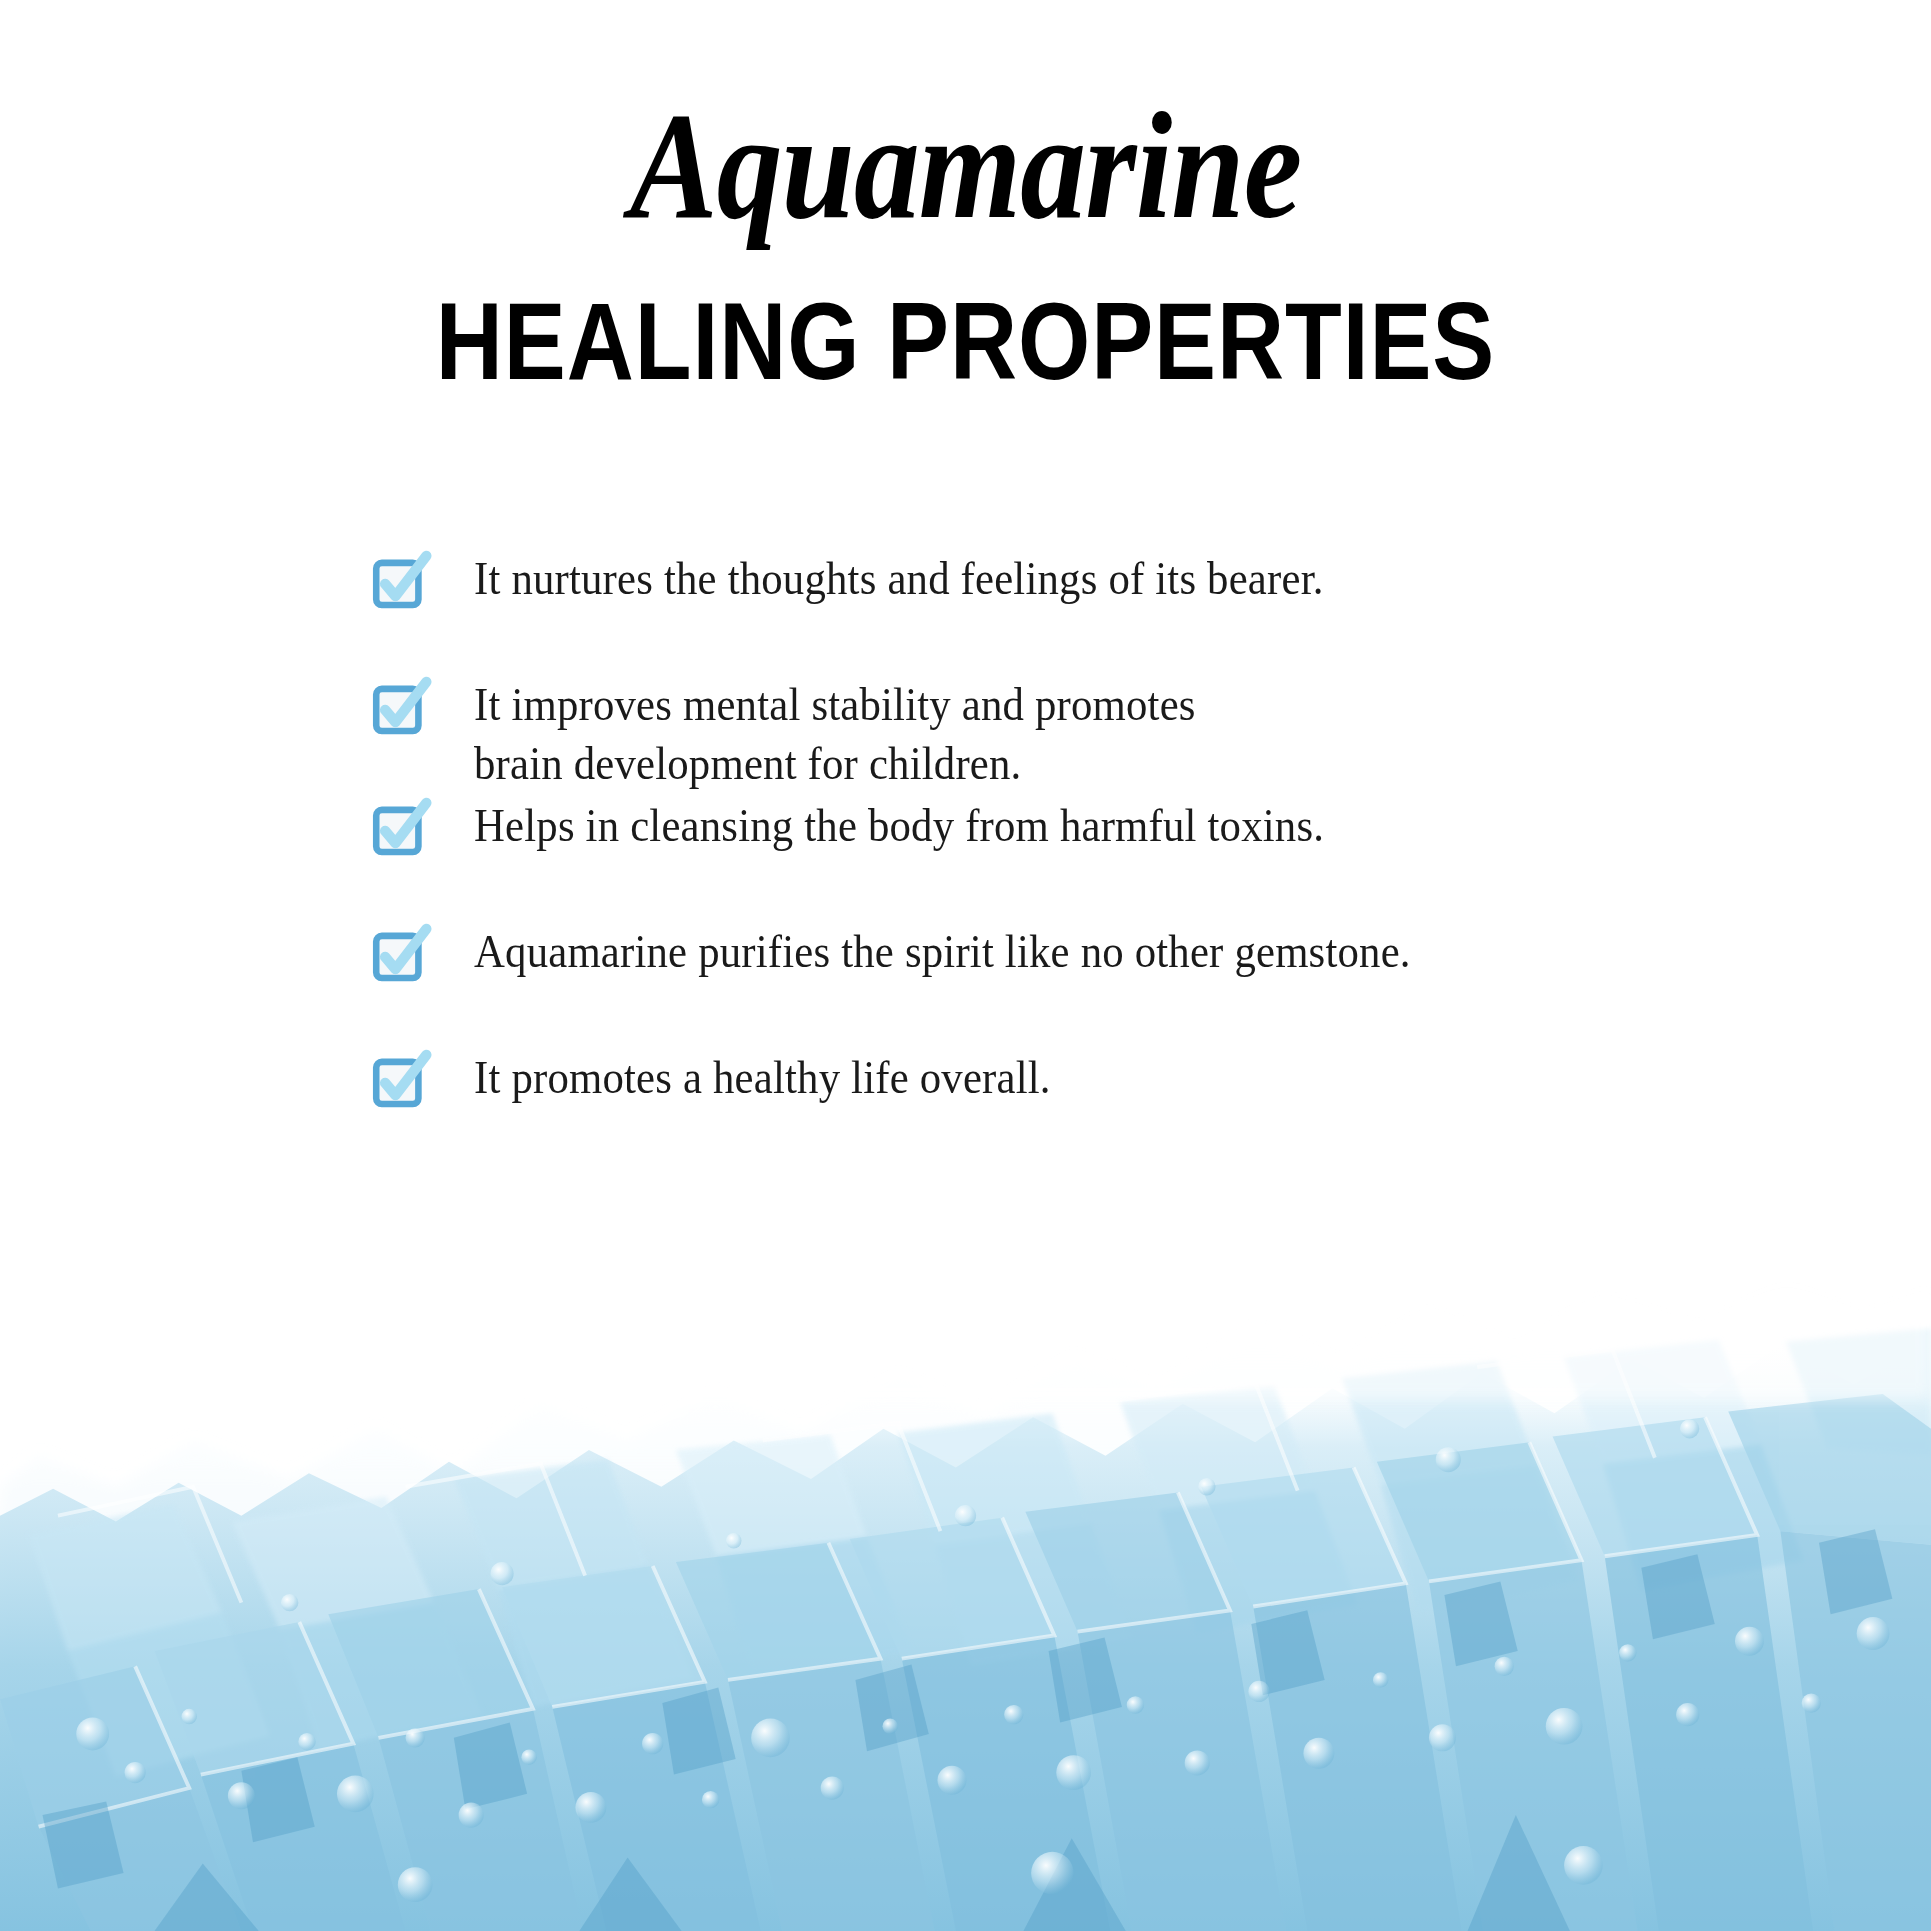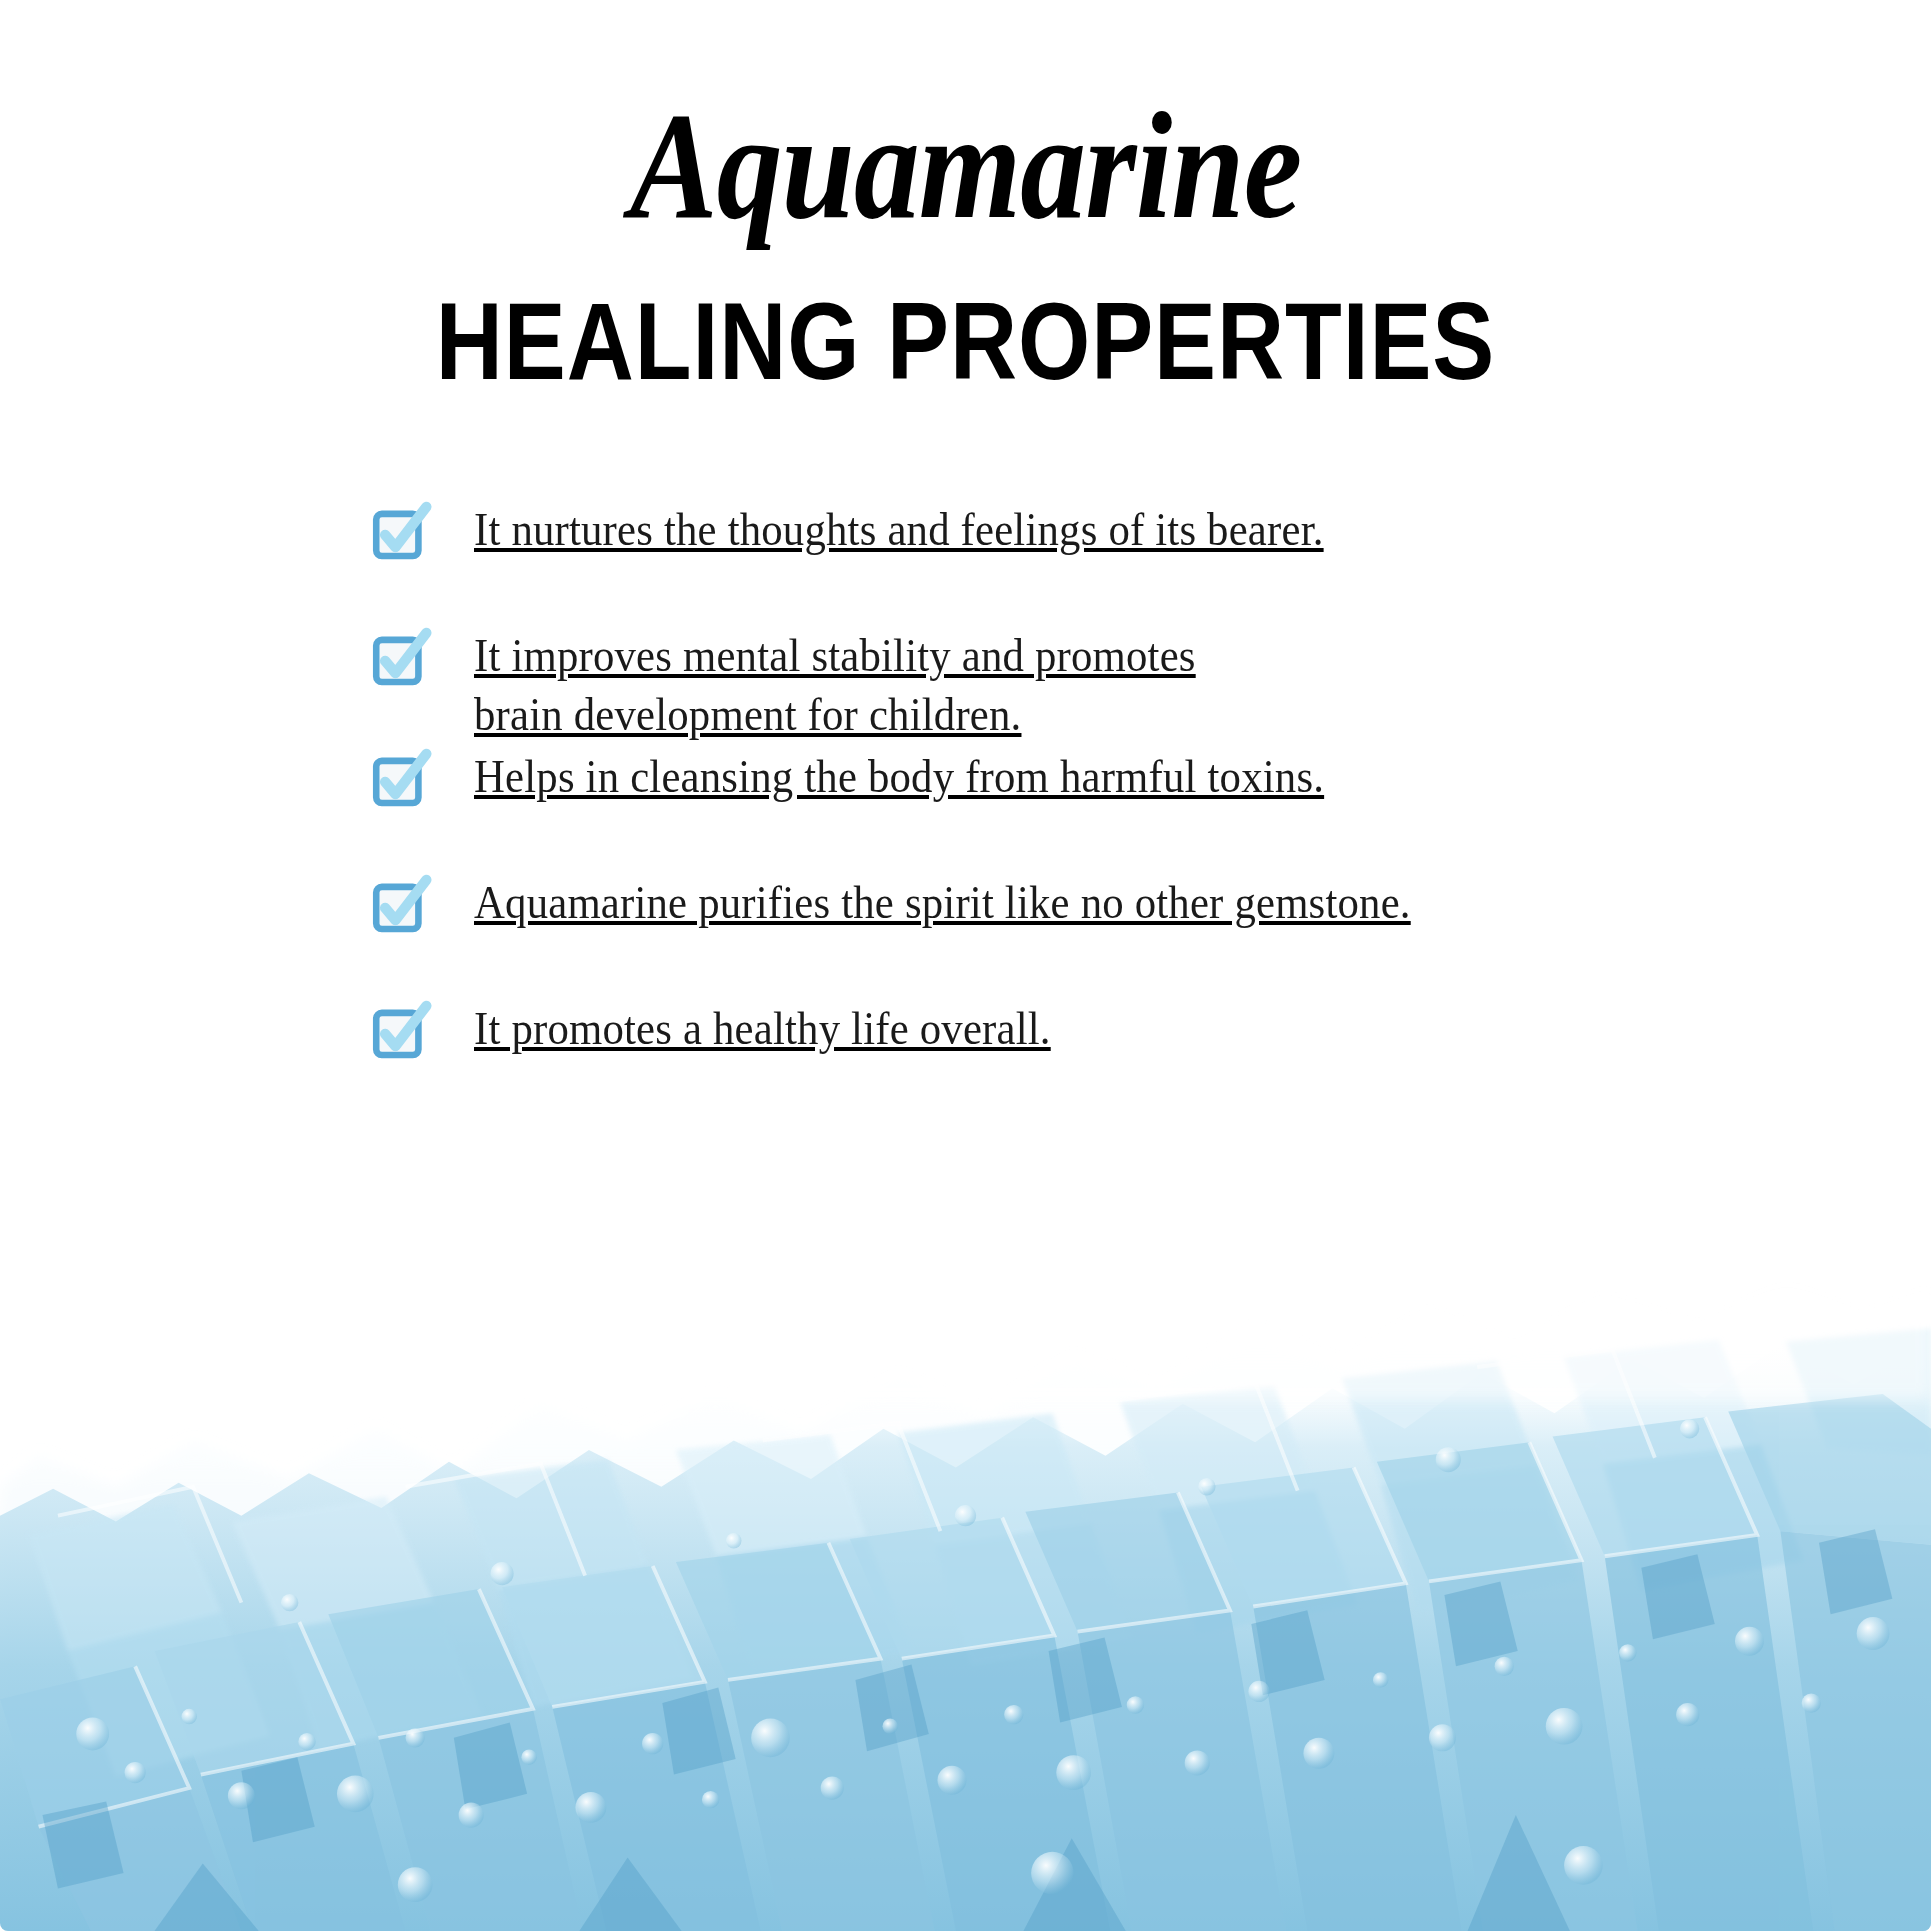--- a/index.html
+++ b/index.html
@@ -3,21 +3,21 @@
 <meta charset="utf-8">
 <style>
   html,body{margin:0;padding:0;}
   body{
     width:1931px;height:1931px;
     background:#ffffff;
     font-family:"Liberation Serif", serif;
     overflow:hidden;
     position:relative;
   }
-  #canvas{position:relative;width:1931px;height:1931px;overflow:hidden;background:#fff;border-radius:8px;}
+  #canvas{position:relative;width:1931px;height:1931px;overflow:hidden;background:#fff;}
 
   
   .heading-block{position:absolute;left:0;top:0;width:1931px;text-align:center;}
 
   .title-main{
     font-family:"Liberation Serif", serif;
     font-style:italic;
     font-weight:bold;
     font-size:153px;
     line-height:1;
@@ -39,23 +39,22 @@
     padding-top:42px;
     transform:scaleX(.92) scaleY(1.08);
     transform-origin:center top;
     white-space:nowrap;
   }
 
   
   #bullet-list{
     position:absolute;
     left:372px;
-    top:498px;
+    top:547px;
     width:1429px;
-    text-decoration:underline;
   }
   .bullet-row{
     display:flex;
     align-items:flex-start;
   }
   .bullet-row.gap-lg{margin-bottom:60px;}
   .bullet-row.gap-sm{}
   .bullet-row.gap-md{margin-bottom:50px;}
 
   .check-wrap{

